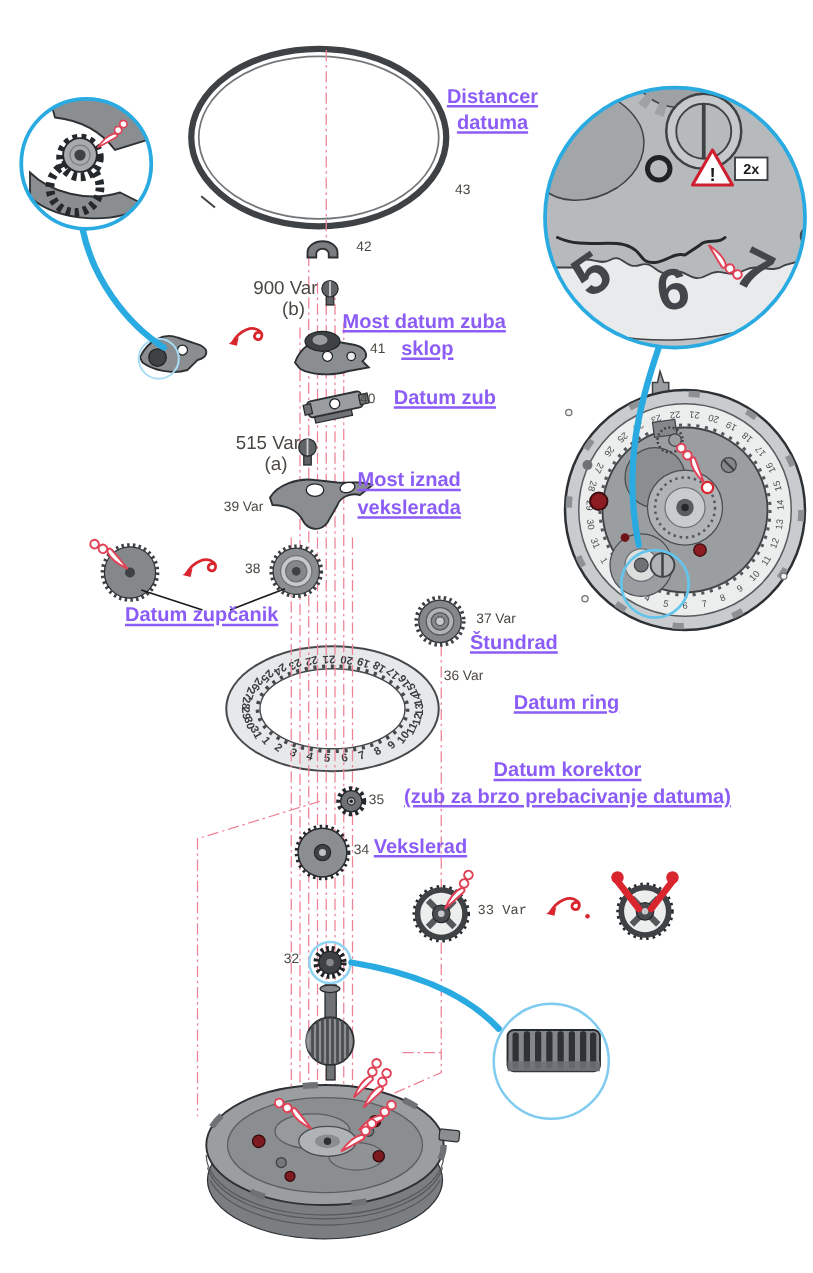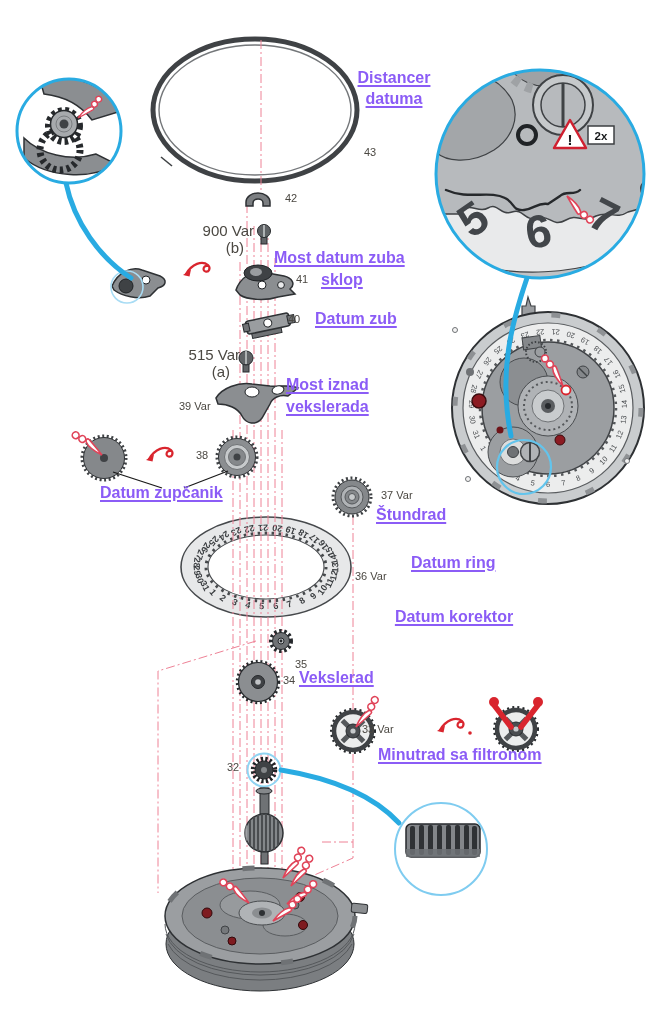--- a/index.html
+++ b/index.html
@@ -437,30 +437,30 @@
 <div class="lbl" style="left:286px;top:374px;">Most iznad</div>
 <div class="lbl" style="left:286px;top:396px;">vekslerada</div>
 <div class="num" style="left:179px;top:400px;">39 Var</div>
 
 <div class="num" style="left:196px;top:449px;">38</div>
 <div class="lbl" style="left:100px;top:482px;">Datum zupčanik</div>
 
 <div class="num" style="left:381px;top:489px;">37 Var</div>
 <div class="lbl" style="left:376px;top:504px;">Štundrad</div>
 
-<div class="num" style="left:355px;top:570px;text-align:center;">36 Var</div>
+<div class="num" style="left:355px;top:535px;text-align:center;">36 Var</div>
 <div class="lbl" style="left:393px;top:552px;margin-left:18px;">Datum ring</div>
 
 <div class="lbl center" style="left:308px;top:606px;width:292px;">
   <div>Datum korektor</div>
+  <div>(zub za brzo prebacivanje datuma)</div>
 </div>
-<div class="num" style="left:295px;top:634px;margin-top:24px;">35</div>
+<div class="num" style="left:295px;top:634px;">35</div>
 
 <div class="num" style="left:283px;top:674px;">34</div>
 <div class="lbl" style="left:299px;top:667px;">Vekslerad</div>
 
-<div class="num" style="left:362px;top:723px;">33 Var</div>
-<div class="lbl" style="left:378px;top:744px;">Minutrad sa filtronom</div>
+<div class="num" style="left:382px;top:723px;font-family:Liberation Mono, monospace;">33 Var</div>
 
 <div class="num" style="left:227px;top:761px;">32</div>
 
 
 </div>
 
 </body></html>

